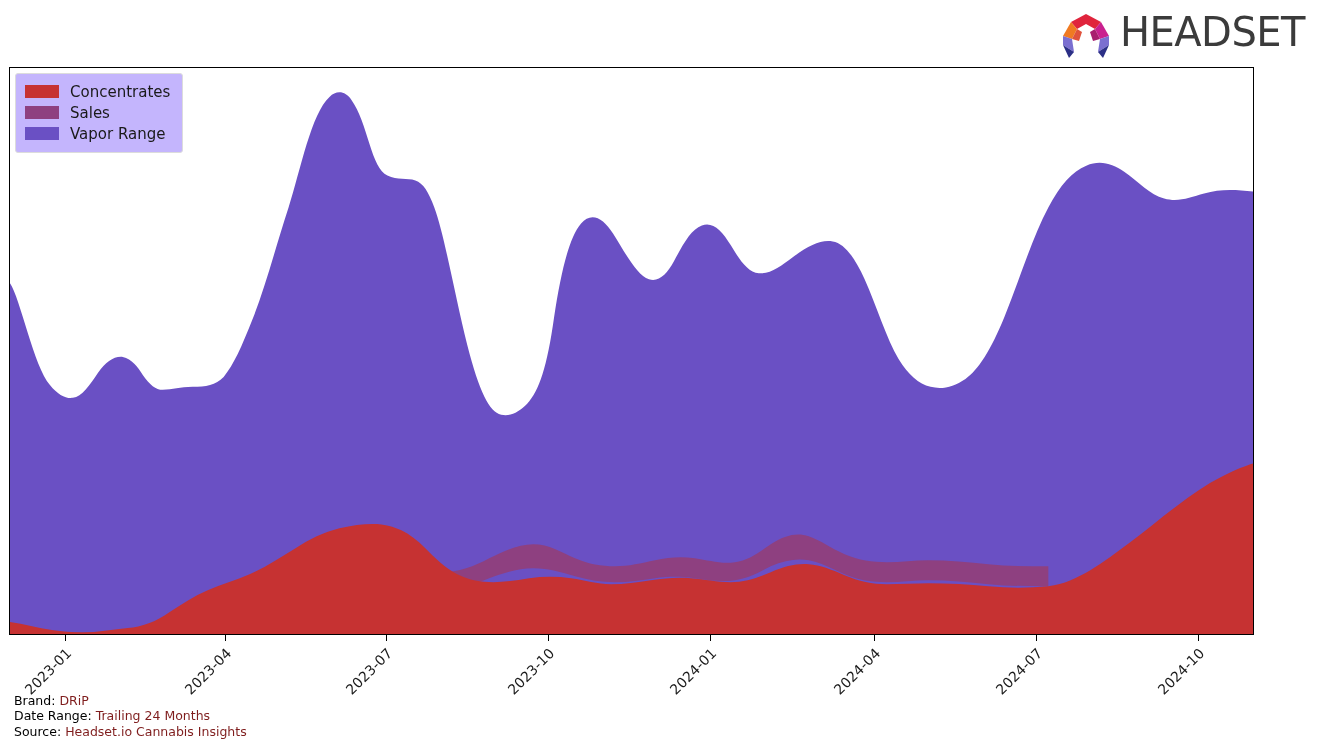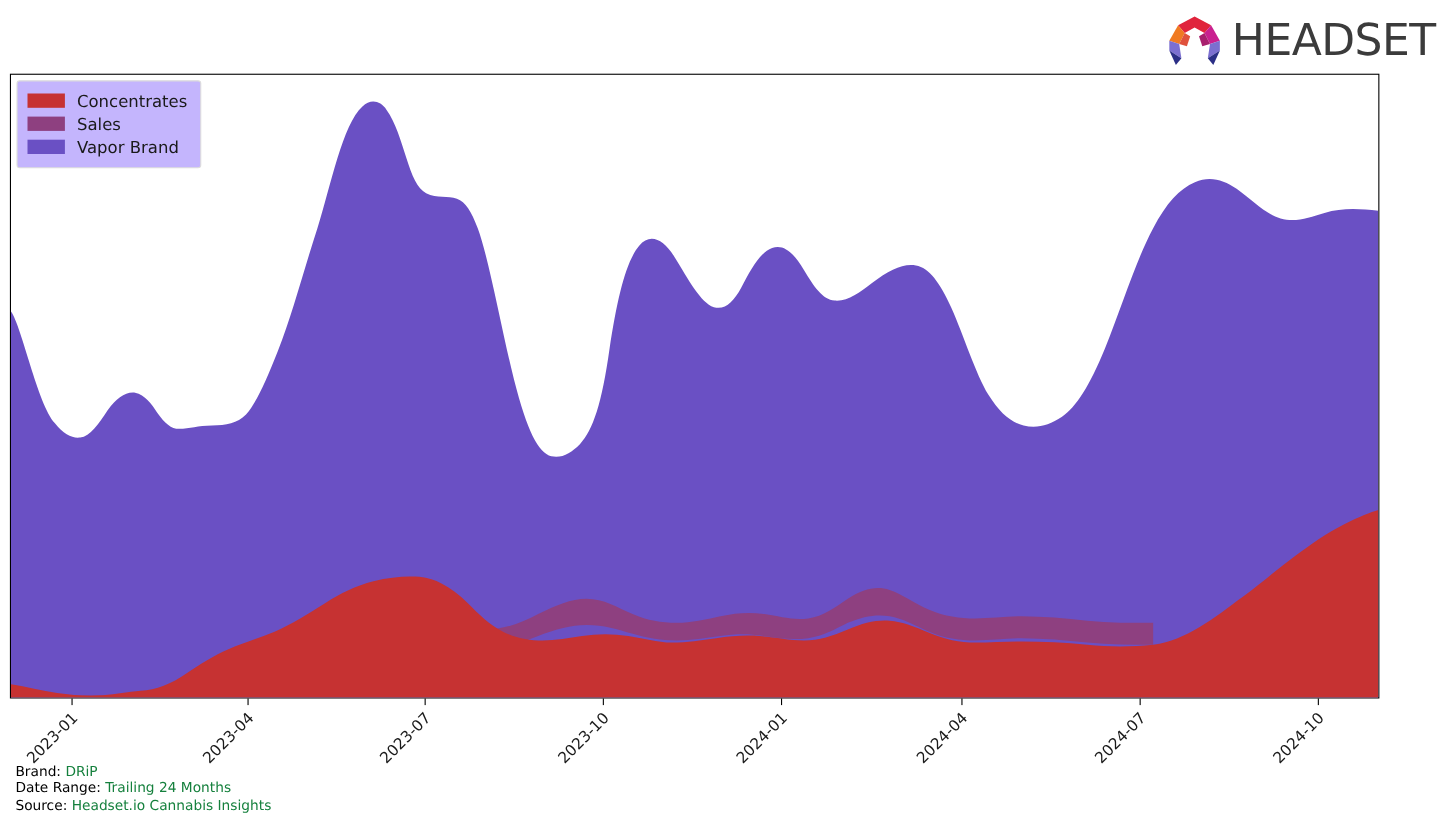--- a/index.html
+++ b/index.html
@@ -29,21 +29,20 @@
     color: #111111;
     letter-spacing: 0.2px;
   }
   
   .logo-wrap {
     position: absolute;
     right: 12px;
     top: 12px;
     height: 50px;
     display: flex;
-    align-items: center;
     gap: 8px;
   }
   .logo-mark { width: 52px; height: 48px; display: block; }
   .logo-text {
     font-size: 40px;
     font-weight: 400;
     color: #3b3b3b;
     letter-spacing: -0.5px;
     line-height: 1;
     font-family: "DejaVu Sans", sans-serif;
@@ -113,21 +112,21 @@
   
   .footer {
     position: absolute;
     left: 14px;
     bottom: 9px;
     line-height: 15.5px;
     z-index: 6;
   }
   .footer-row { font-size: 12.5px; white-space: nowrap; }
   .footer-key { font-weight: normal; color: #000000; }
-  .footer-val { color: #15803d; }
+  .footer-val { color: #7f1d1d; }
 </style>
 </head>
 <body>
 
 <div id="root">
 
 
   <div class="logo-wrap">
     <svg class="logo-mark" viewBox="0 0 52 48">
       <polygon points="26,2 41,10 35,17 26,12 17,17 11,10" fill="#e0243c"></polygon>
@@ -259,21 +258,21 @@
     <div class="legend-row">
       <div class="legend-swatch" style="background:#c63232"></div>
       <div class="legend-label">Concentrates</div>
     </div>
     <div class="legend-row">
       <div class="legend-swatch" style="background:#8e4080"></div>
       <div class="legend-label">Sales</div>
     </div>
     <div class="legend-row">
       <div class="legend-swatch" style="background:#6a50c4"></div>
-      <div class="legend-label">Vapor Brand</div>
+      <div class="legend-label">Vapor Range</div>
     </div>
   </div>
 
   <div id="xaxis">
       <div class="tick-mark" style="left: 65px; top: 635px;"></div>
       <div class="xtick-label" style="left: 3px; top: 645px; width: 60px;">2023-01</div>
       <div class="tick-mark" style="left: 225px; top: 635px;"></div>
       <div class="xtick-label" style="left: 163px; top: 645px; width: 60px;">2023-04</div>
       <div class="tick-mark" style="left: 386px; top: 635px;"></div>
       <div class="xtick-label" style="left: 324px; top: 645px; width: 60px;">2023-07</div>

